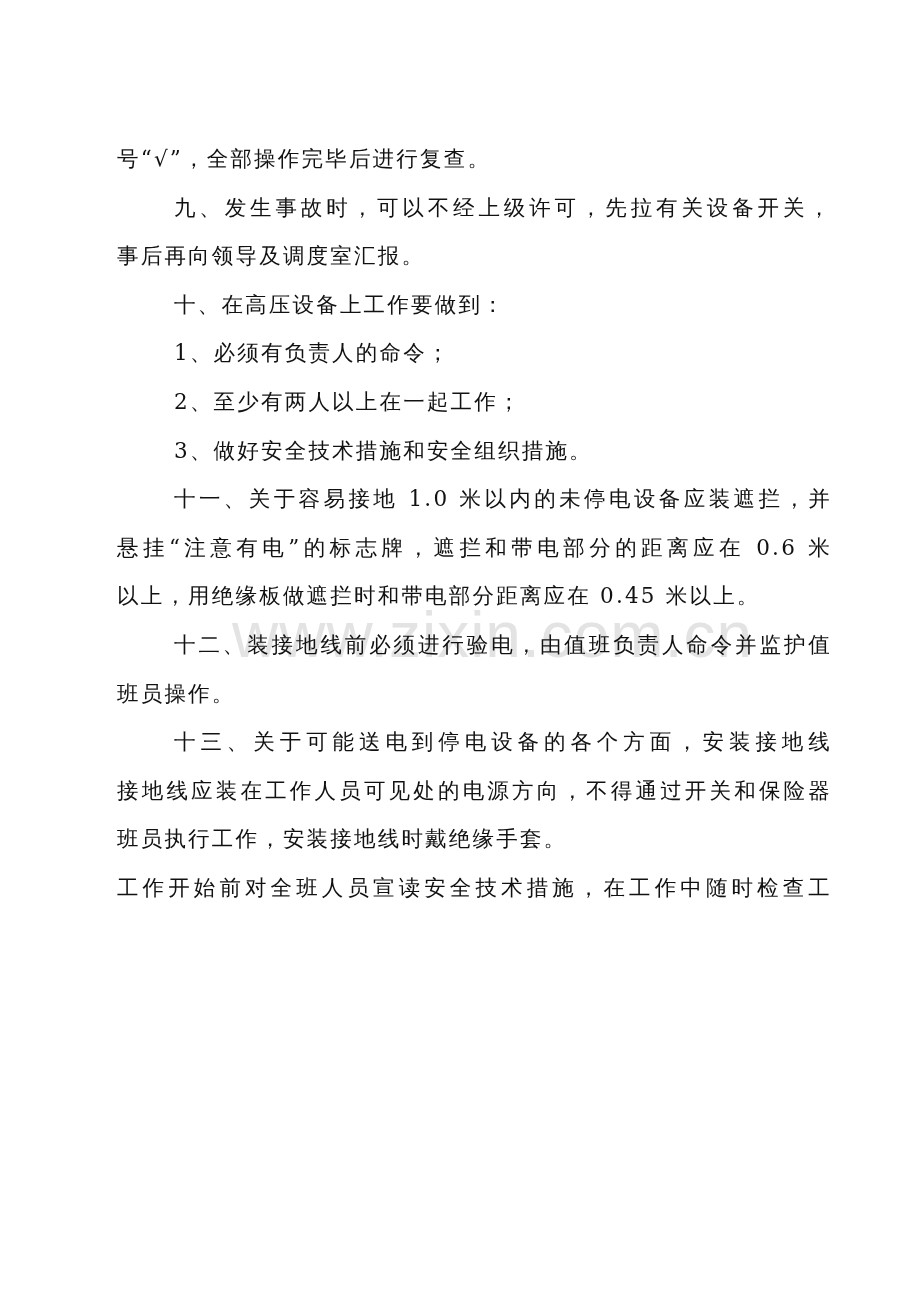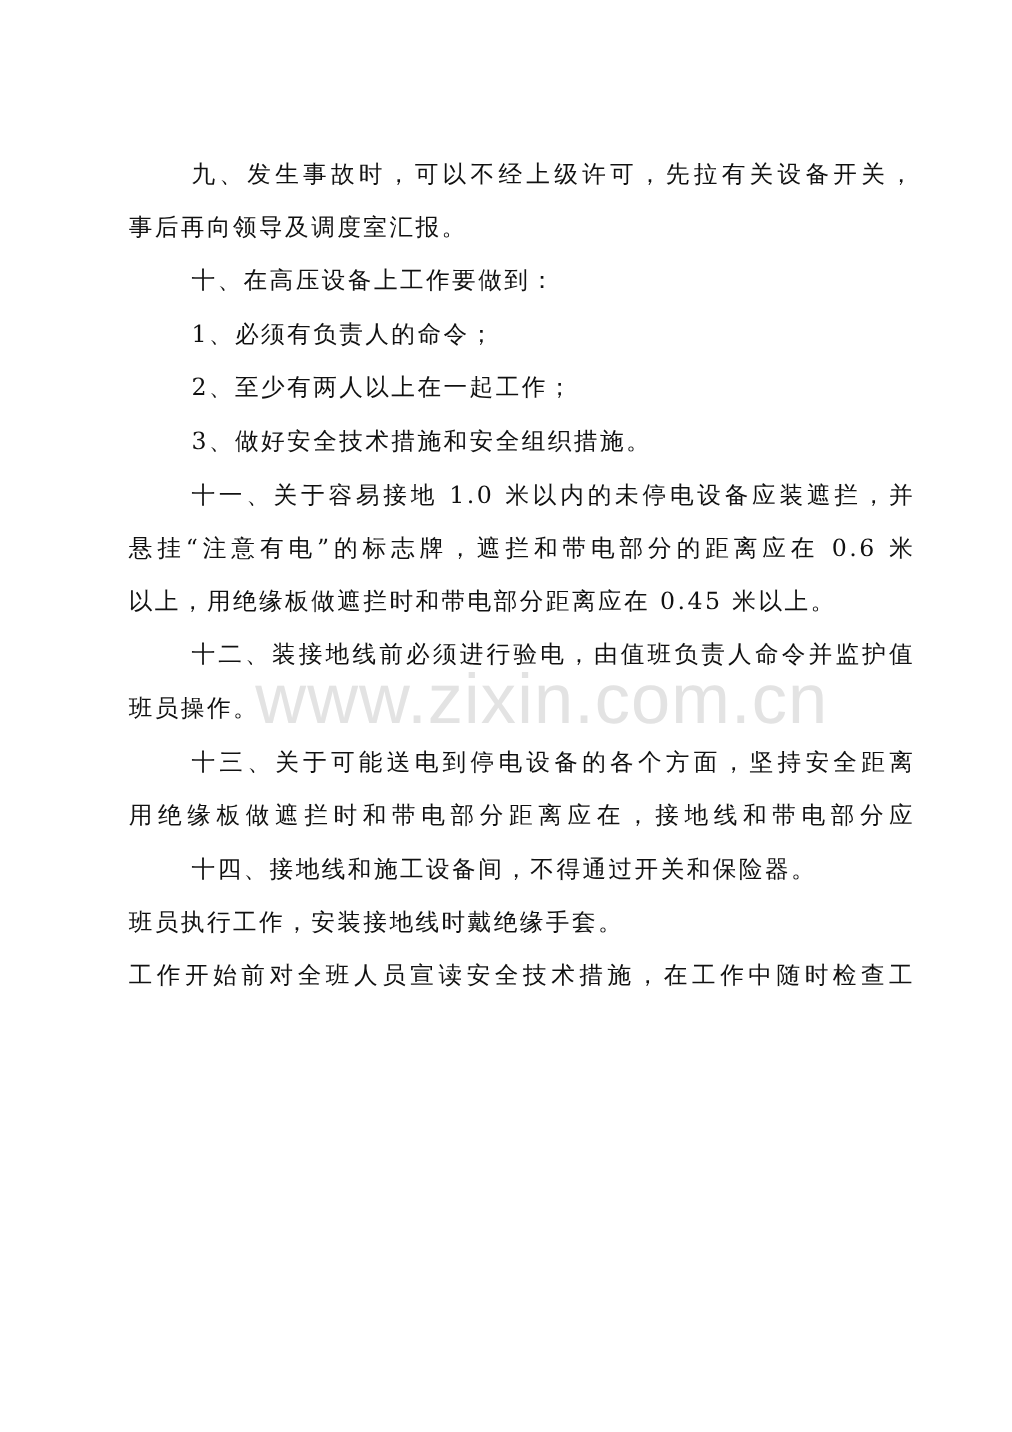--- a/index.html
+++ b/index.html
@@ -56,30 +56,30 @@
     .line.indent {
       padding-left: 57px;
     }
   </style>
 </head>
 <body>
 
 <div class="page">
   <div class="watermark">www.zixin.com.cn</div>
   <div class="content">
+    <div class="line last">号“√”，全部操作完毕后进行复查。</div>
     <div class="line indent">九、发生事故时，可以不经上级许可，先拉有关设备开关，</div>
     <div class="line last">事后再向领导及调度室汇报。</div>
     <div class="line indent last">十、在高压设备上工作要做到：</div>
     <div class="line indent last">1、必须有负责人的命令；</div>
     <div class="line indent last">2、至少有两人以上在一起工作；</div>
     <div class="line indent last">3、做好安全技术措施和安全组织措施。</div>
     <div class="line indent">十一、关于容易接地 1.0 米以内的未停电设备应装遮拦，并</div>
     <div class="line">悬挂“注意有电”的标志牌，遮拦和带电部分的距离应在 0.6 米</div>
     <div class="line last">以上，用绝缘板做遮拦时和带电部分距离应在 0.45 米以上。</div>
     <div class="line indent">十二、装接地线前必须进行验电，由值班负责人命令并监护值</div>
     <div class="line last">班员操作。</div>
-    <div class="line indent">十三、关于可能送电到停电设备的各个方面，坚持安全距离</div>
-    <div class="line">用绝缘板做遮拦时和带电部分距离应在，接地线和带电部分应</div>
-    <div class="line indent last">十四、接地线和施工设备间，不得通过开关和保险器。</div>
+    <div class="line indent">十三、关于可能送电到停电设备的各个方面，安装接地线</div>
+    <div class="line">接地线应装在工作人员可见处的电源方向，不得通过开关和保险器</div>
     <div class="line last">班员执行工作，安装接地线时戴绝缘手套。</div>
     <div class="line">工作开始前对全班人员宣读安全技术措施，在工作中随时检查工</div>
   </div>
 </div>
 
 </body></html>

